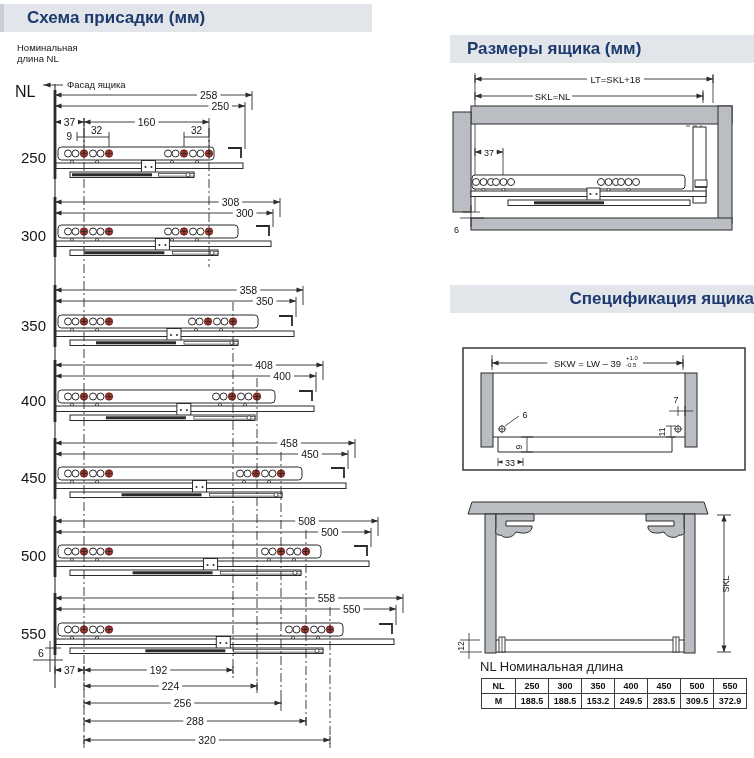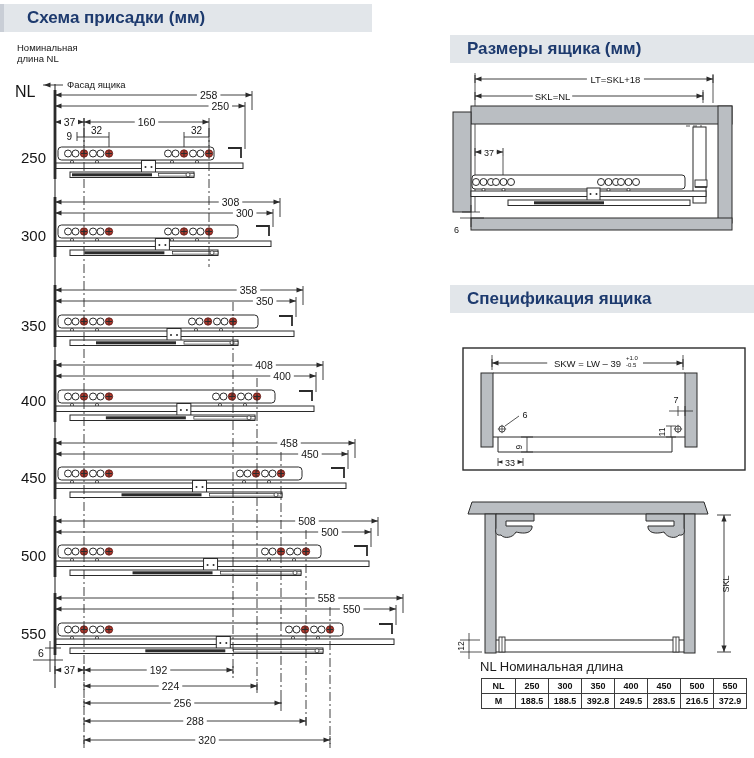--- a/index.html
+++ b/index.html
@@ -2,21 +2,21 @@
 <html><head>
 <meta charset="utf-8">
 <style>
   html,body{margin:0;padding:0;background:#fff;}
   .page{position:relative;width:754px;height:758px;background:#fff;overflow:hidden;
         font-family:"Liberation Sans",sans-serif;}
   .hbar{position:absolute;height:28px;background:#e2e6ea;color:#1d3a6e;font-weight:700;
         font-size:17px;display:flex;align-items:center;box-sizing:border-box;}
   #h-left{left:0;top:4px;width:372px;padding-left:27px;box-shadow:inset 4px 0 0 #c9ced6;}
   #h-rtop{left:450px;top:4px;width:304px;padding-left:17px;margin-top:31px;}
-  #h-rmid{left:450px;top:285px;width:304px;padding-left:17px;}
+  #h-rmid{left:450px;top:285px;width:304px;padding-left:23px;justify-content:flex-end;}
   svg{position:absolute;}
   #svg-left{left:0;top:0;}
   #svg-rtop{left:450px;top:70px;}
   #svg-rmid{left:455px;top:340px;}
   #svg-rbot{left:455px;top:488px;}
   svg text{font-family:"Liberation Sans",sans-serif;}
   #tbl-caption{position:absolute;left:480px;top:659px;font-size:13px;color:#1a1a1a;font-weight:500;}
   #spec-table{position:absolute;left:481px;top:678px;border-collapse:collapse;}
   #spec-table td{border:1px solid #3c3c3c;width:32px;height:14px;text-align:center;
         font-size:9px;font-weight:700;padding:0;color:#111;background:#fff;}
@@ -651,21 +651,21 @@
           <td>350</td>
           <td>400</td>
           <td>450</td>
           <td>500</td>
           <td>550</td>
         </tr>
         <tr>
           <td class="hd">M</td>
           <td>188.5</td>
           <td>188.5</td>
-          <td>392.8</td>
+          <td>153.2</td>
           <td>249.5</td>
           <td>283.5</td>
-          <td>216.5</td>
+          <td>309.5</td>
           <td>372.9</td>
         </tr>
       </tbody>
     </table>
 </div>
 
 </body></html>

